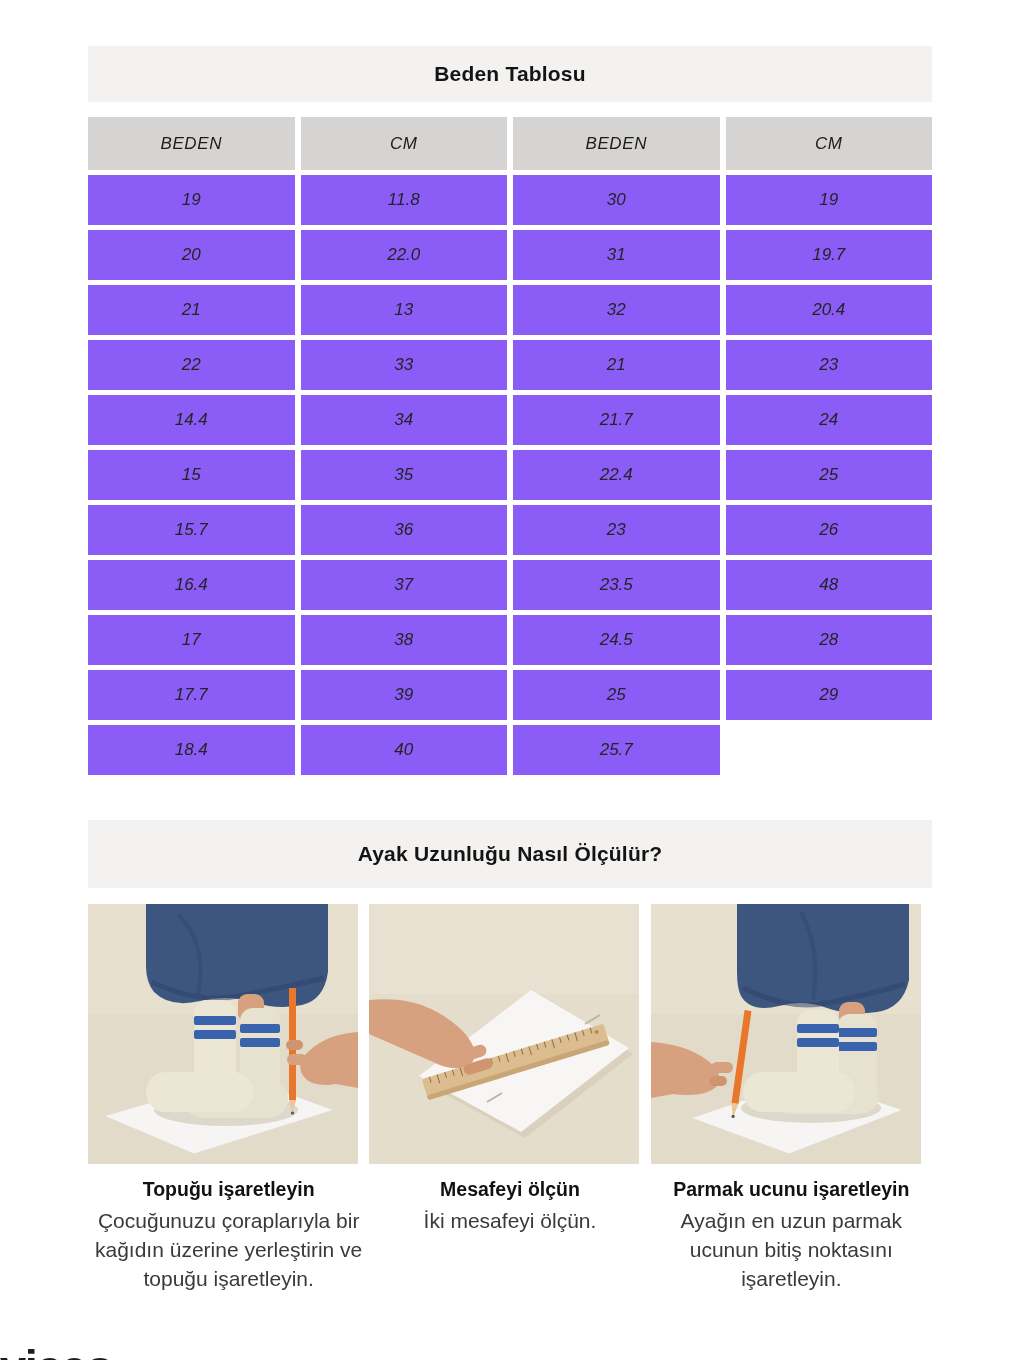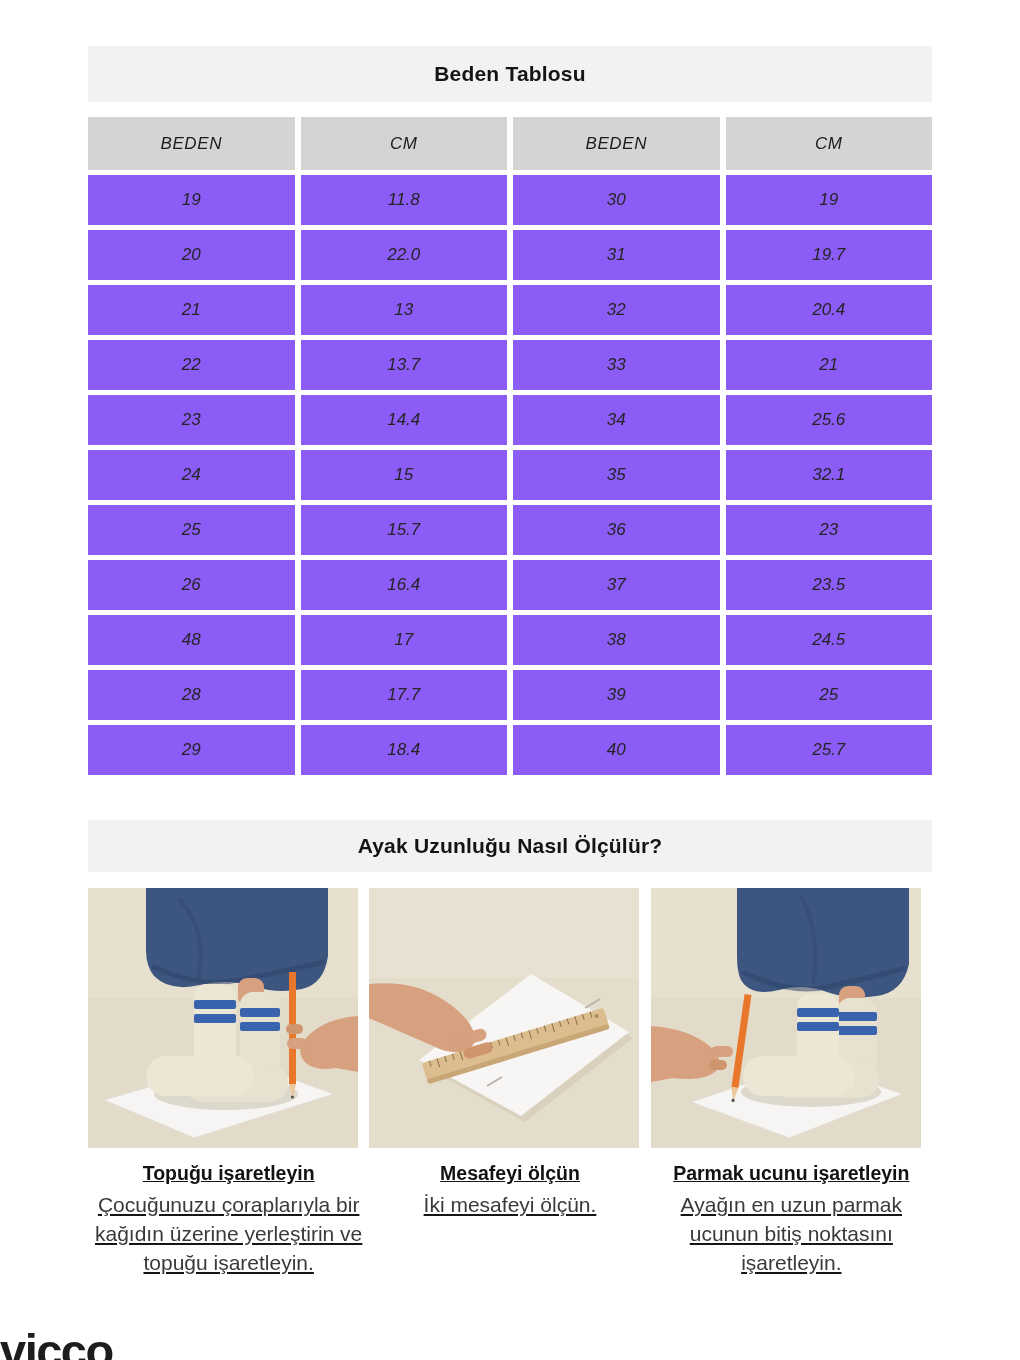--- a/index.html
+++ b/index.html
@@ -15,21 +15,21 @@
   .content { width:844px; margin:0 88px; }
 
   .banner {
     height:56px; background:#f3f2f0;
     display:flex; align-items:center; justify-content:center;
   }
   .banner .banner-title {
     font-size:21px; font-weight:bold; color:#141414; letter-spacing:0.2px;
   }
   #size-banner { margin-top:46px; }
-  #measure-banner { margin-top:45px; height:52px;justify-content:center; }
+  #measure-banner { margin-top:45px; height:68px;justify-content:center; }
 
   .size-grid {
     margin-top:15px;
     display:grid;
     grid-template-columns:repeat(4, 1fr);
     column-gap:6px; row-gap:5px;font-style:italic;
   }
   .hcell {
     height:53px; background:#d5d4d2;
     display:flex; align-items:center; justify-content:center;
@@ -38,21 +38,21 @@
   .dcell {
     height:50px; background:#8b5cf6;
     display:flex; align-items:center; justify-content:center;
     font-size:17px; color:#242424;
   }
 
   .steps {
     margin-top:16px;
     display:flex; justify-content:space-between; align-items:flex-start;
   }
-  .step { width:321px;text-decoration:underline; }
+  .step { width:321px; }
   .photo { width:270px; height:260px; display:block; }
   .step-heading {
     margin-top:14px; text-align:center;
     font-size:19.5px; font-weight:bold; color:#121212;
   }
   .step-desc {
     margin-top:6px; text-align:center;
     font-size:21px; line-height:1.38; color:#3a3a3a;
   }
 
@@ -84,31 +84,30 @@
         <div class="dcell">19</div>
         <div class="dcell">20</div>
         <div class="dcell">22.0</div>
         <div class="dcell">31</div>
         <div class="dcell">19.7</div>
         <div class="dcell">21</div>
         <div class="dcell">13</div>
         <div class="dcell">32</div>
         <div class="dcell">20.4</div>
         <div class="dcell">22</div>
-        <div class="dcell">13.7</div>
         <div class="dcell">33</div>
         <div class="dcell">21</div>
         <div class="dcell">23</div>
         <div class="dcell">14.4</div>
         <div class="dcell">34</div>
-        <div class="dcell">25.6</div>
+        <div class="dcell">21.7</div>
         <div class="dcell">24</div>
         <div class="dcell">15</div>
         <div class="dcell">35</div>
-        <div class="dcell">32.1</div>
+        <div class="dcell">22.4</div>
         <div class="dcell">25</div>
         <div class="dcell">15.7</div>
         <div class="dcell">36</div>
         <div class="dcell">23</div>
         <div class="dcell">26</div>
         <div class="dcell">16.4</div>
         <div class="dcell">37</div>
         <div class="dcell">23.5</div>
         <div class="dcell">48</div>
         <div class="dcell">17</div>

